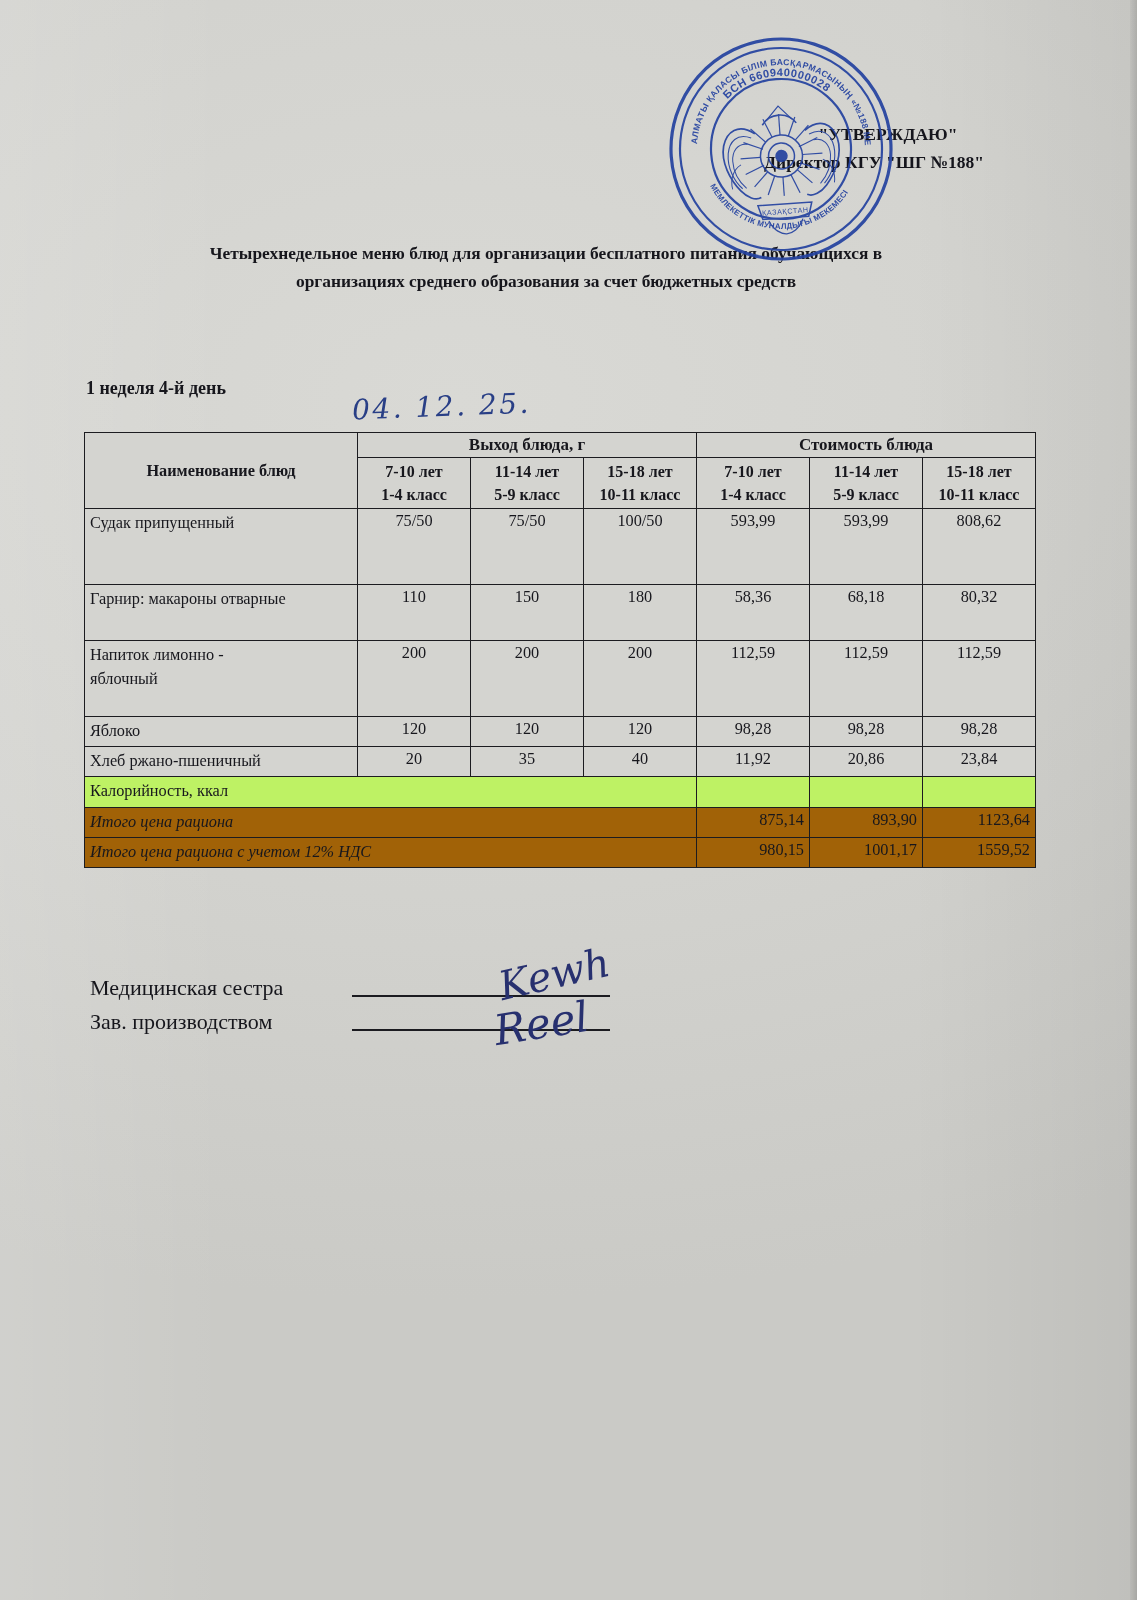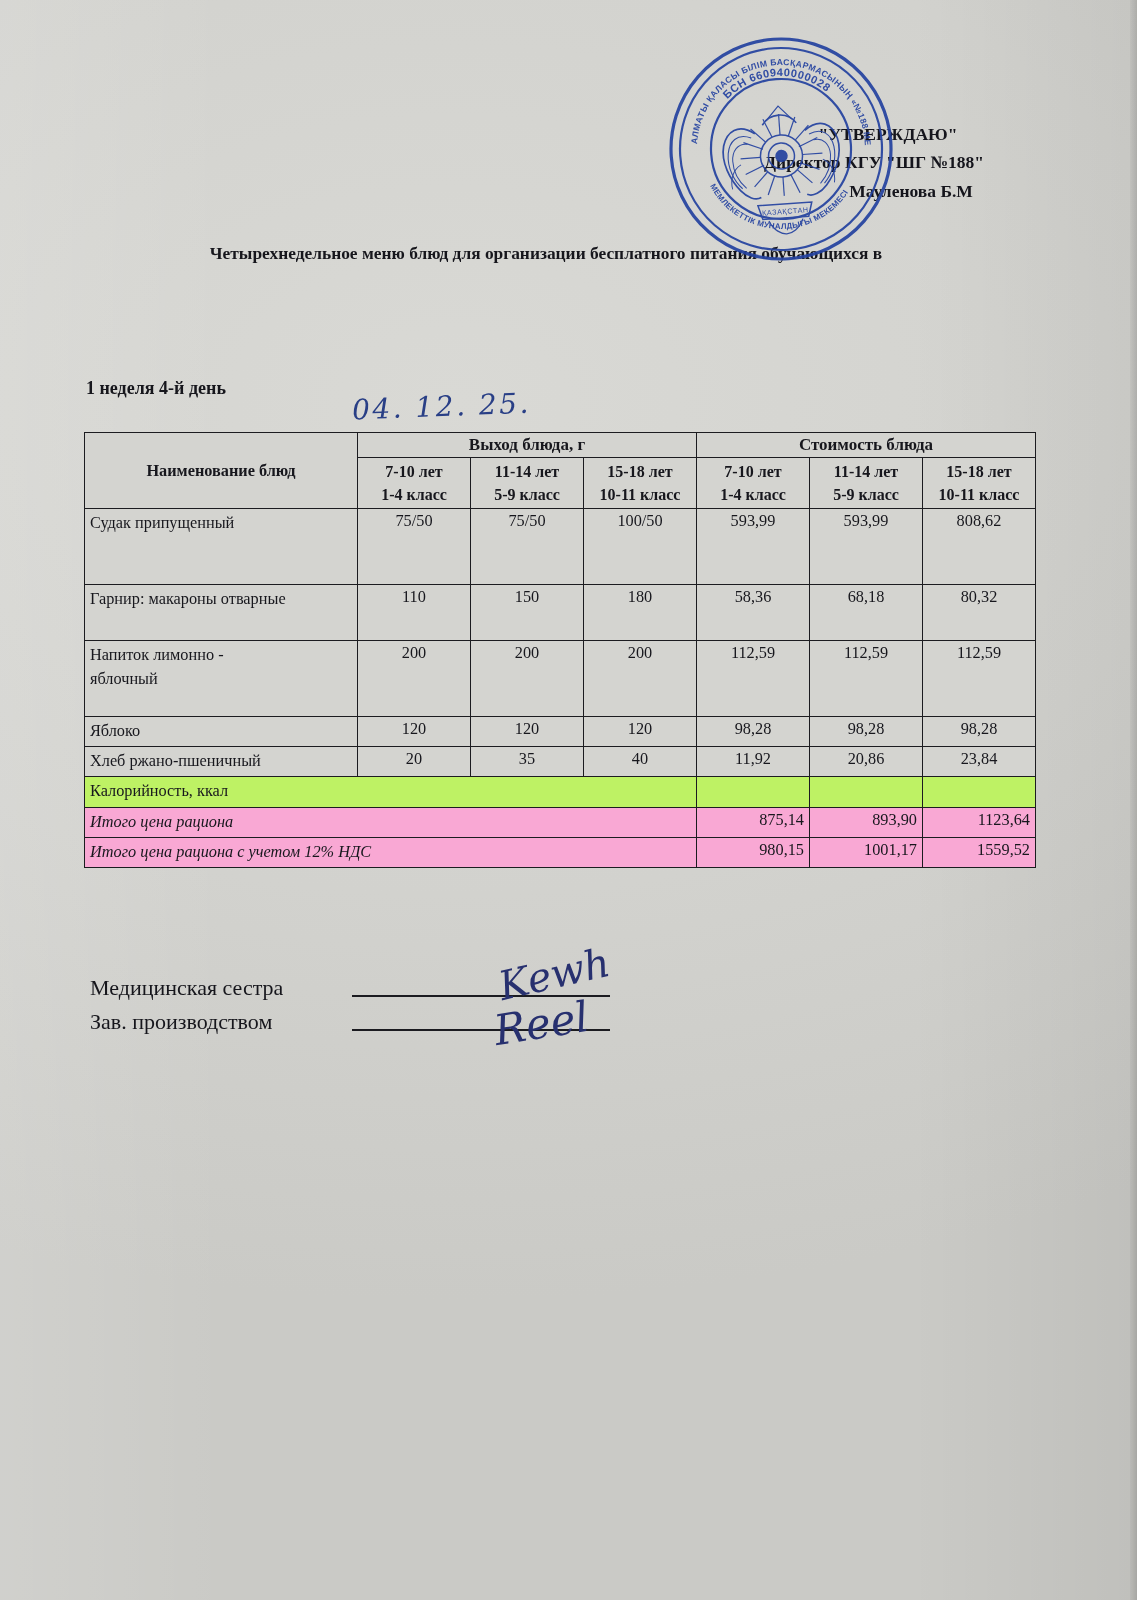--- a/index.html
+++ b/index.html
@@ -114,21 +114,21 @@
   tr.r-fish td   { height:76px; }
   tr.r-garnish td{ height:56px;margin-left:48px; }
   tr.r-drink td  { height:76px; }
   tr.r-apple td  { height:30px;margin-top:7px; }
   tr.r-bread td  { height:30px; }
 
   tr.r-kcal td{
     height:31px; font-weight:bold; background:#bef264;
   }
   tr.r-total td{
-    height:30px; background:#f9a8d4;
+    height:30px; background:#a16207;
     font-weight:bold; font-style:italic;
   }
   tr.r-total td.val{ text-align:right; padding-right:7px; font-style:normal; }
   tr.r-total td.name{ padding-top:3px; }
 
   
   #sigs{
     position:absolute; left:90px; top:975px;
     font-size:22px; color:#16161c;
     z-index:3;
@@ -224,25 +224,25 @@
 
       <path d="M 86,168 L 140,168 L 136,182 L 90,182 Z" stroke-width="1.5"></path>
       <text x="113" y="178" font-family="'Liberation Sans', sans-serif" font-size="7.2" fill="#2442a0" stroke="none" text-anchor="middle" letter-spacing="0.6">ҚАЗАҚСТАН</text>
       <path d="M 96,184 C 100,194 108,198 113,198 C 118,198 126,194 130,184" stroke-width="1.3"></path>
     </g>
   </svg>
 
   <div id="approval">
     <div class="ln1">"УТВЕРЖДАЮ"</div>
     <div class="ln2">Директор КГУ "ШГ №188"</div>
-    <div class="ln3">Мауленова Б.М</div>
   </div>
 
   <div id="title">
     <div>Четырехнедельное меню блюд для организации бесплатного питания обучающихся в</div>
+    <div>организациях среднего образования за счет бюджетных средств</div>
   </div>
 
   <div id="weekday">1 неделя 4-й день</div>
 
   <div id="hw-date">04. 12. 25.</div>
 
   <table id="menu-table">
     <thead>
       <tr>
         <th class="col-name" rowspan="2">Наименование блюд</th>

